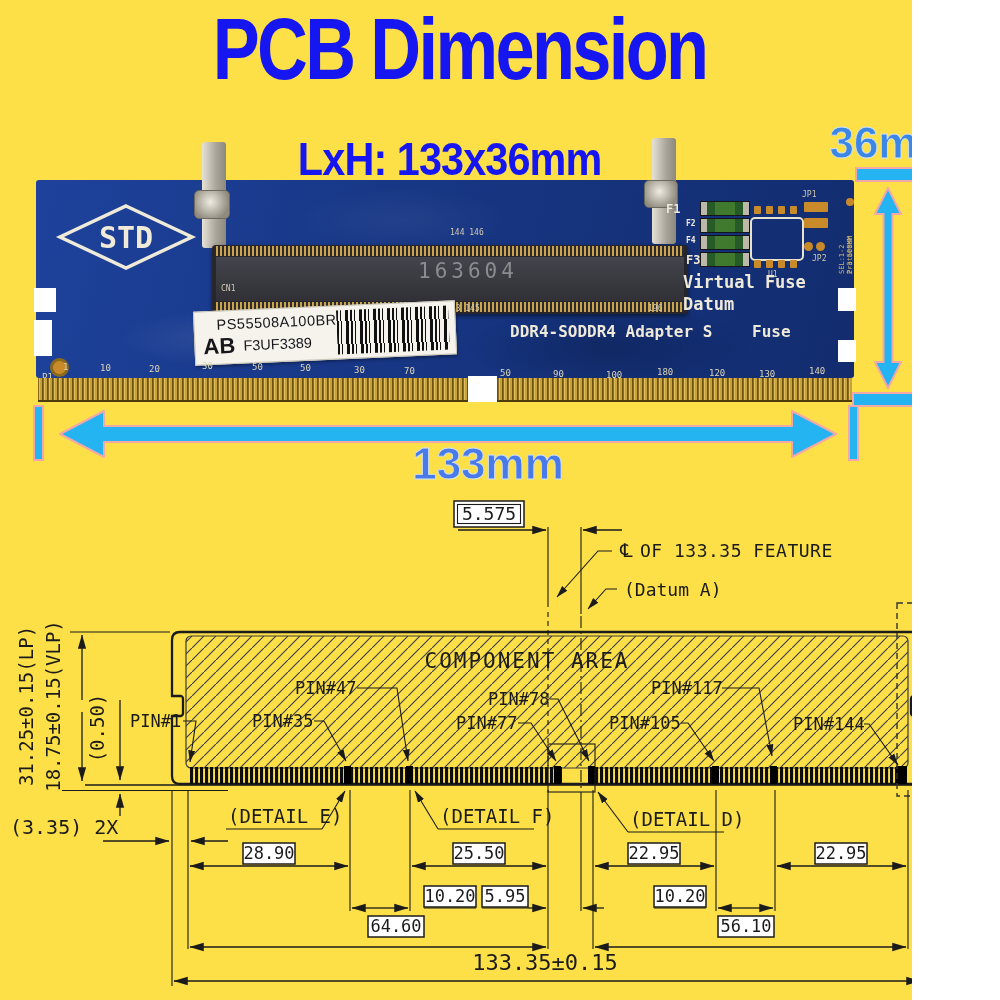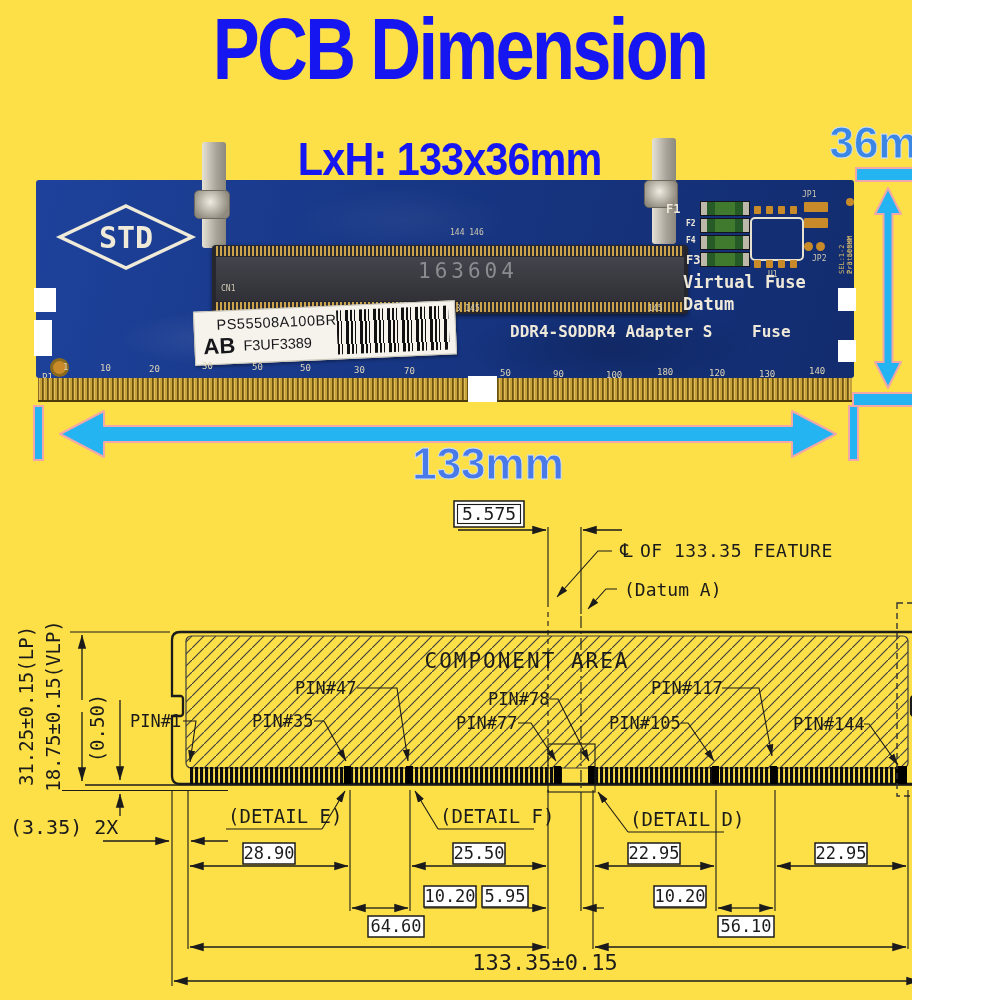--- a/index.html
+++ b/index.html
@@ -91,21 +91,21 @@
 
     <div class="abs" id="socket">
       <div class="abs pinrow" style="top:1px"></div>
       <div class="abs body"></div>
       <div class="abs stamp">163604</div>
       <div class="abs pinrow" style="top:57px"></div>
     </div>
     <div class="abs tinysilk" style="left:414px;top:48px">144 146</div>
     <div class="abs tinysilk" style="left:185px;top:104px">CN1</div>
     <div class="abs tinysilk" style="left:410px;top:124px">143 145</div>
-    <div class="abs tinysilk" style="left:612px;top:124px">145</div>
+    <div class="abs tinysilk" style="left:612px;top:124px">196</div>
 
     <div class="abs" id="label">
       <span class="abs pn">PS55508A100BR</span>
       <span class="abs rev">AB</span>
       <span class="abs sn">F3UF3389</span>
       <div class="abs" id="barcode"></div>
     </div>
 
     <div class="abs silk" style="left:630px;top:22px;font-size:12px">F1</div>
     <div class="abs fusecomp" style="left:664px;top:21px;width:48px;height:13px"></div>

